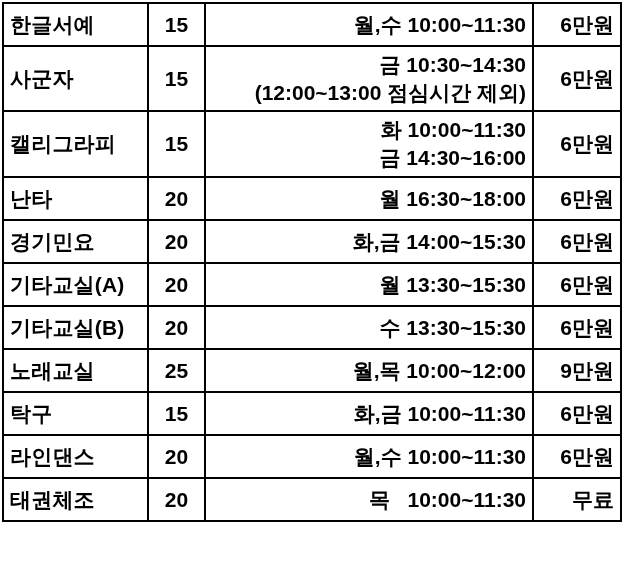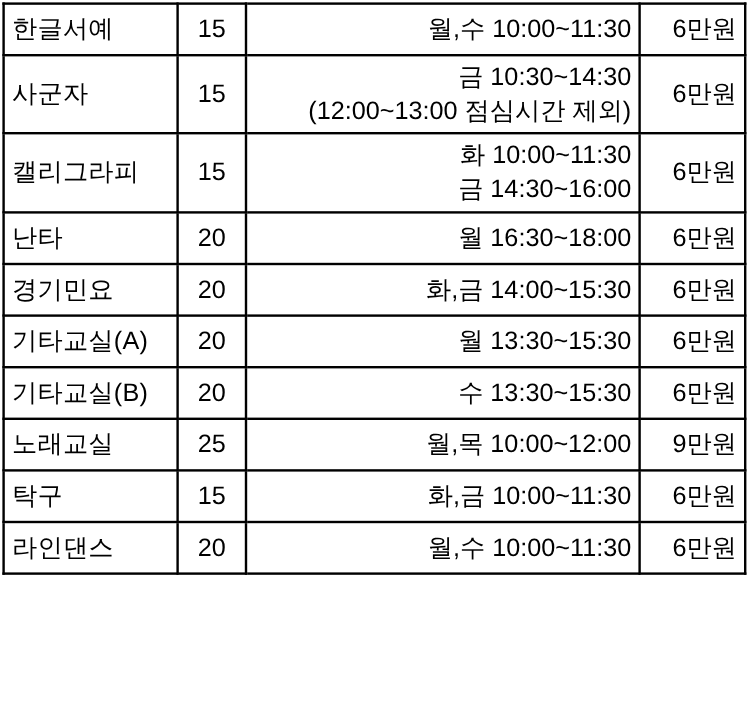--- a/index.html
+++ b/index.html
@@ -14,20 +14,21 @@
   .page {
     width: 624px;
     height: 584px;
     background: #ffffff;
     padding: 2px 2px 0 2px;
   }
   table.schedule {
     border-collapse: collapse;
     table-layout: fixed;
     width: 618px;
+    font-weight: bold;
   }
   table.schedule td {
     border: 2px solid #000000;
     color: #000000;
     font-size: 21px;
     line-height: 1.32;
     padding: 4px 6px;
     vertical-align: middle;
     overflow: hidden;
   }
@@ -131,15 +132,21 @@
     <td class="fee-cell">6만원</td>
   </tr>
 
   <tr class="row">
     <td class="program-cell">라인댄스</td>
     <td class="capacity-cell">20</td>
     <td class="schedule-cell">월,수 10:00~11:30</td>
     <td class="fee-cell">6만원</td>
   </tr>
 
+  <tr class="row">
+    <td class="program-cell">태권체조</td>
+    <td class="capacity-cell">20</td>
+    <td class="schedule-cell">목   10:00~11:30</td>
+    <td class="fee-cell">무료</td>
+  </tr>
 </tbody>
   </table>
 </div>
 
 </body></html>

